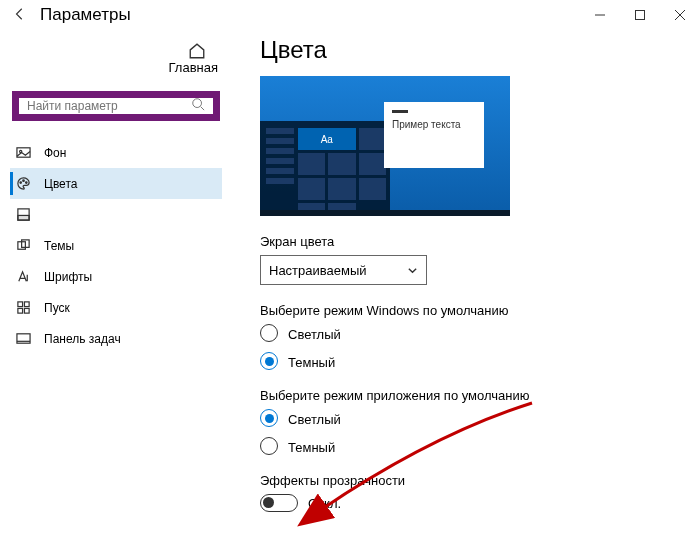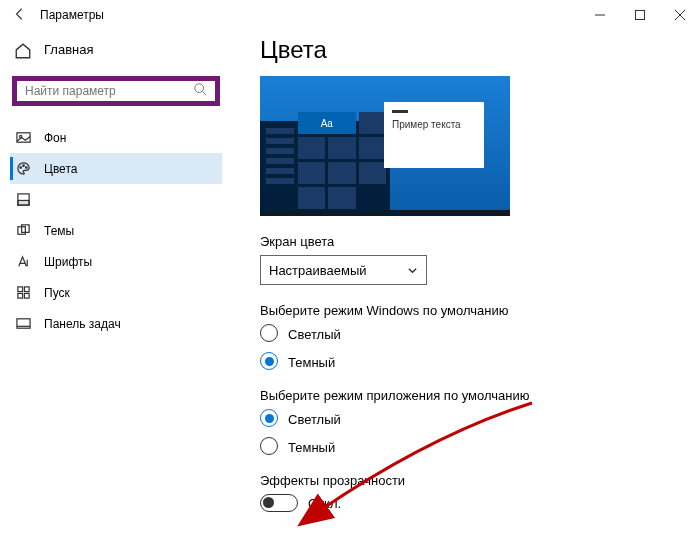--- a/index.html
+++ b/index.html
@@ -1,46 +1,46 @@
 <!DOCTYPE html>
 <html><head>
 <meta charset="utf-8">
 <style>
 * { box-sizing: border-box; margin: 0; padding: 0; font-family: "Segoe UI", Arial, sans-serif; }
 body { width: 700px; height: 547px; background: #fff; overflow: hidden; position: relative; }
 
 .titlebar { height: 30px; display: flex; align-items: center; padding-left: 10px; }
 .titlebar .back { width: 20px; text-align: center; font-size: 14px; color: #333; cursor: pointer; }
-.titlebar .title { font-size: 12px; margin-left: 10px; color: #000; }
+.titlebar .title { font-size: 17px; margin-left: 10px; color: #000; }
 .winctrl { position: absolute; top: 0; right: 0; display: flex; }
 .winctrl div { width: 40px; height: 30px; display: flex; align-items: center; justify-content: center; font-size: 13px; cursor: pointer; }
 .winctrl svg { width: 10px; height: 10px; stroke: #333; stroke-width: 1; fill: none; }
 
 .main { display: flex; height: calc(100% - 30px); }
 
 .sidebar { width: 232px; padding: 6px 10px 0 10px; border-right: 0; background: #fff; }
-.home { display: flex; align-items: flex-start; padding: 6px 4px; cursor: pointer; }
+.home { display: flex; align-items: flex-end; padding: 6px 4px; cursor: pointer; flex-direction: column; }
 .home .icon { width: 18px; margin-right: 12px; display:flex; }
 .home span:last-child { font-size: 13px; }
-.search { display:flex; align-items:center; border: 5px solid #701a75; height: 30px; margin: 10px 2px 16px 2px; padding: 8px 8px; }
+.search { display:flex; align-items:center; border: 7px solid #701a75; height: 30px; margin: 10px 2px 16px 2px; padding: 8px 8px; }
 .search input { border: none; outline: none; flex: 1; font-size: 12px; background: transparent; }
 .search .sicon { width: 14px; color: #666; }
 .section-header { font-size: 12.5px; font-weight: 600; padding: 4px 4px 12px 4px; }
 .nav-item { display: flex; align-items: center; padding: 8px 4px; cursor: pointer; font-size: 12px; position: relative; }
 .nav-item.selected { background: #d9eaf6; }
 .nav-item.selected::before { content:""; position:absolute; left:0; top:4px; bottom:4px; width:3px; background:#0078d4; }
 .nav-item .icon { width: 18px; margin-right: 12px; display:flex; justify-content:center; }
 .nav-item .icon svg { width:15px; height:15px; stroke:#333; fill:none; stroke-width:1.3; }
 
 .content { flex: 1; padding: 6px 0 0 28px; overflow: hidden; position: relative; }
 h1 { font-size: 24px; font-weight: 400; margin-bottom: 12px; }
 
 .preview { width: 250px; height: 140px; background: linear-gradient(#1a7fd6,#0a5ca8); position: relative; overflow:hidden; }
 .preview .taskbar-area { position:absolute; left:0; bottom:0; width:130px; height:95px; background: rgba(0,20,40,0.85); }
-.preview .start-tiles { position:absolute; left:38px; bottom:22px; width:88px; height:82px; display:grid; grid-template-columns: repeat(3,1fr); grid-auto-rows: 22px; gap:3px; }
+.preview .start-tiles { position:absolute; left:38px; bottom:6px; width:88px; height:82px; display:grid; grid-template-columns: repeat(3,1fr); grid-auto-rows: 22px; gap:3px; }
 .preview .start-tiles div { background: #1b3a66; }
 .preview .start-tiles .aa { background:#0063b1; grid-column: span 2; display:flex; align-items:center; justify-content:center; color:#fff; font-size:10px; }
 .preview .start-list { position:absolute; left:6px; bottom:6px; width:28px; height:82px; display:flex; flex-direction:column; gap:4px; }
 .preview .start-list div { height:6px; background:#1b3a66; }
 .preview .taskbar { position:absolute; left:0; bottom:0; right:0; height:6px; background:#0a1a2a; }
 .preview .window-card { position:absolute; right:26px; top:26px; width:100px; height:66px; background:#fff; padding:8px; }
 .preview .window-card .bar { width:16px; height:3px; background:#333; margin-bottom:6px; }
 .preview .window-card .txt { font-size:10px; color:#333; }
 
 .label { font-size: 13px; margin-top: 18px; margin-bottom: 6px; }

